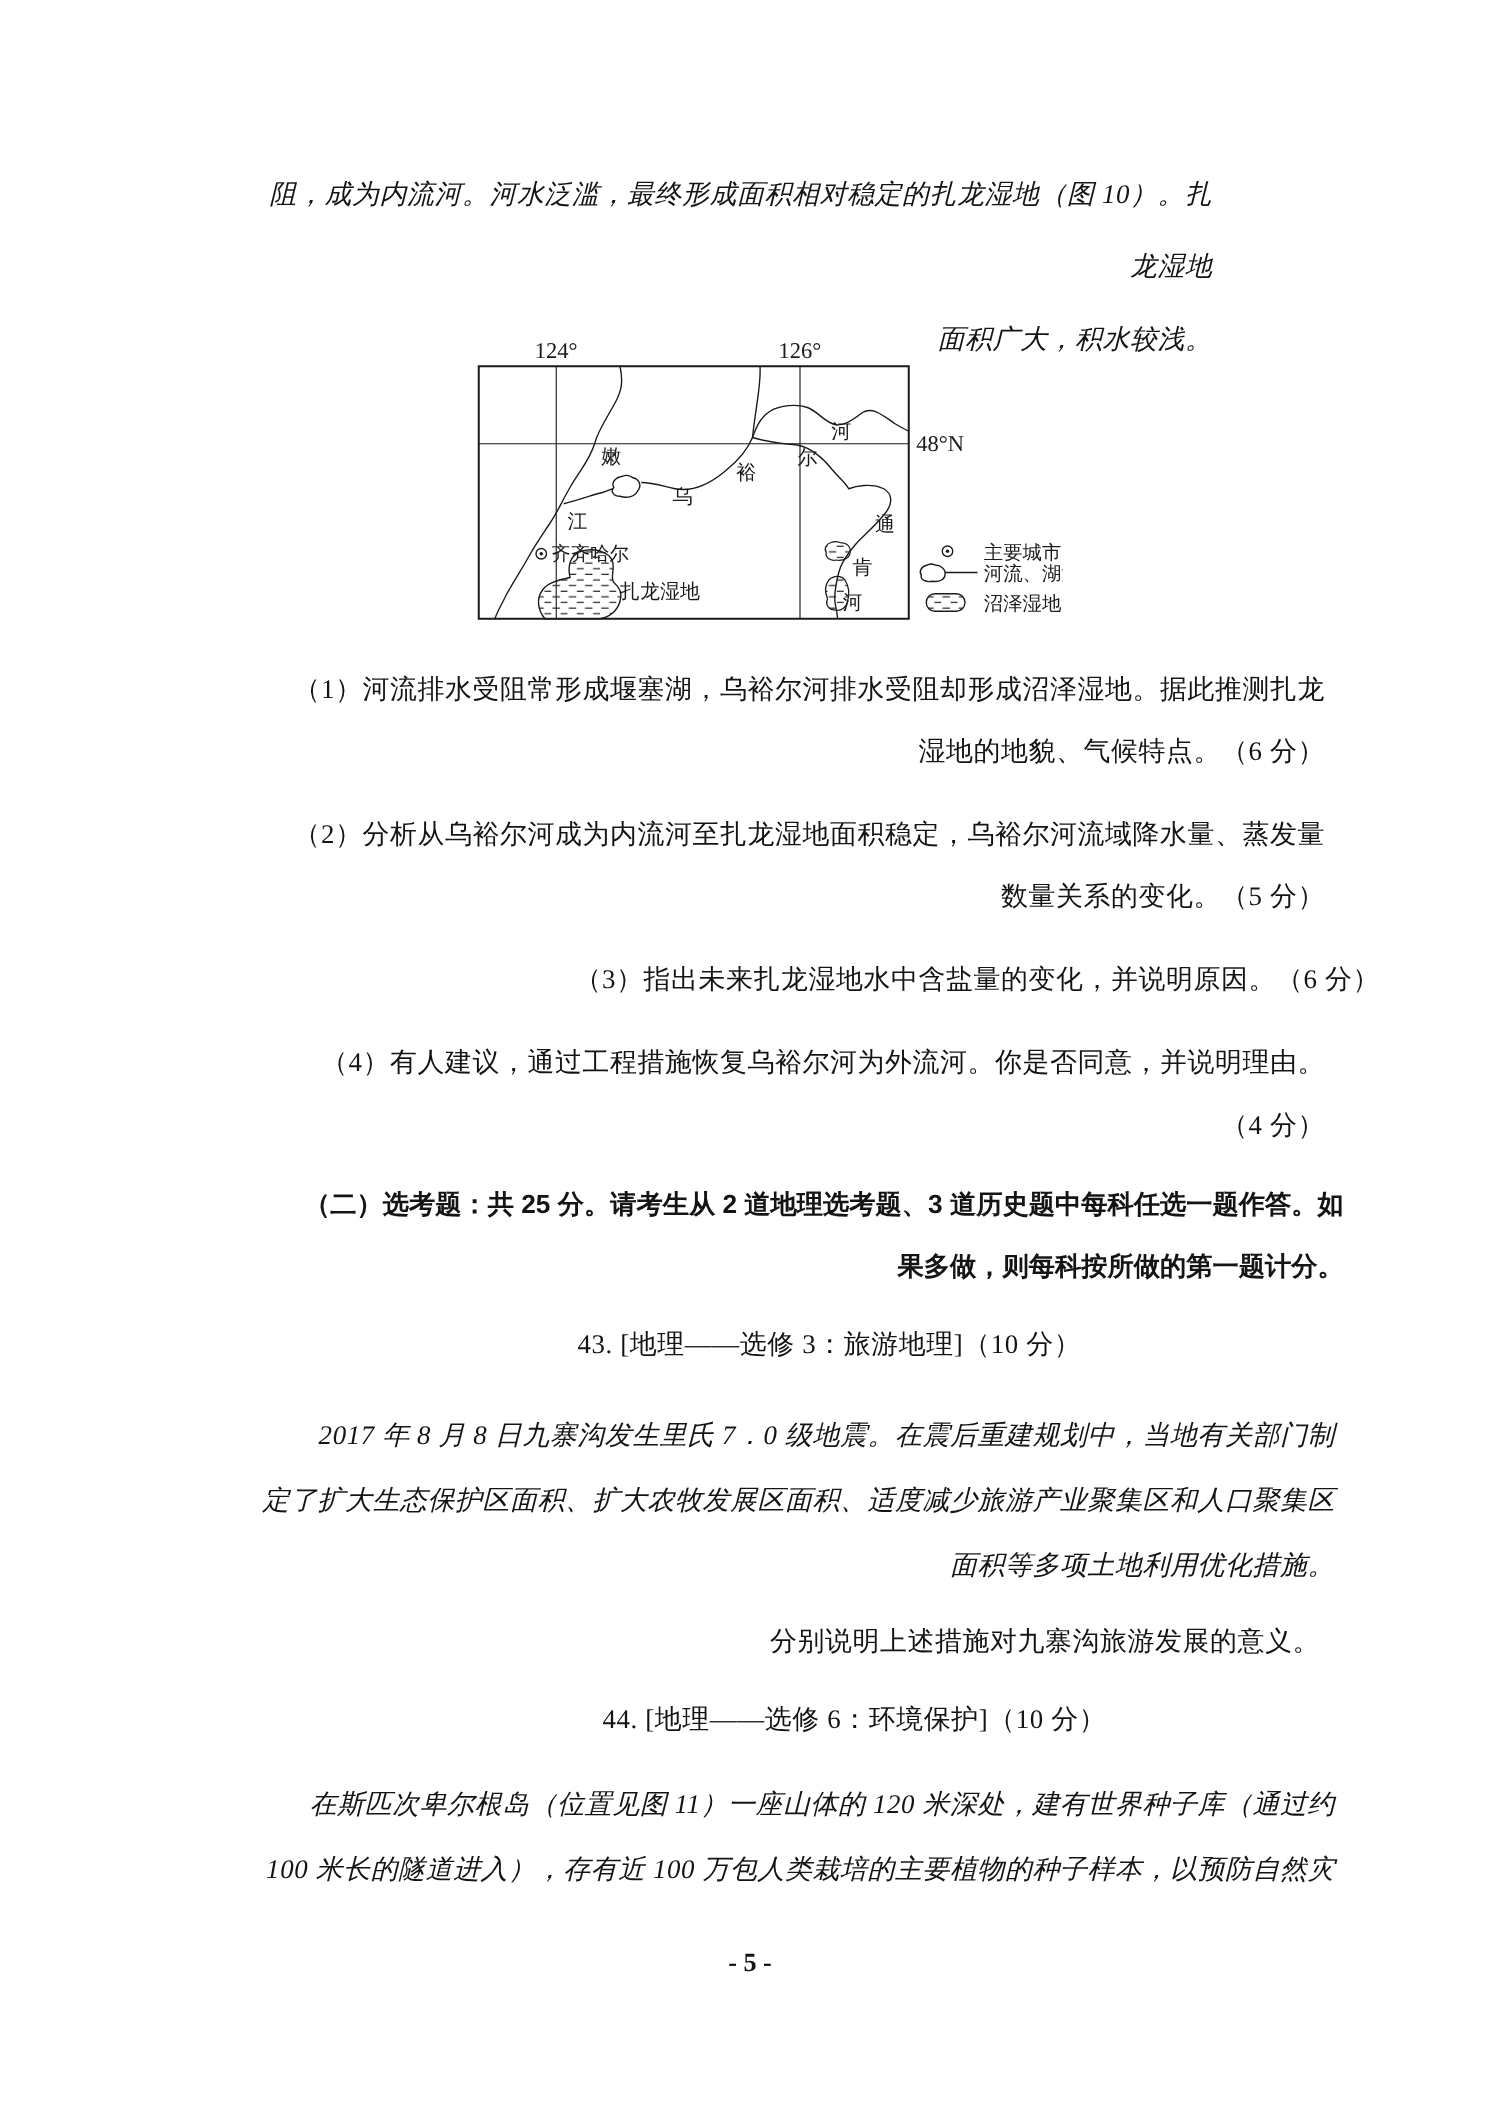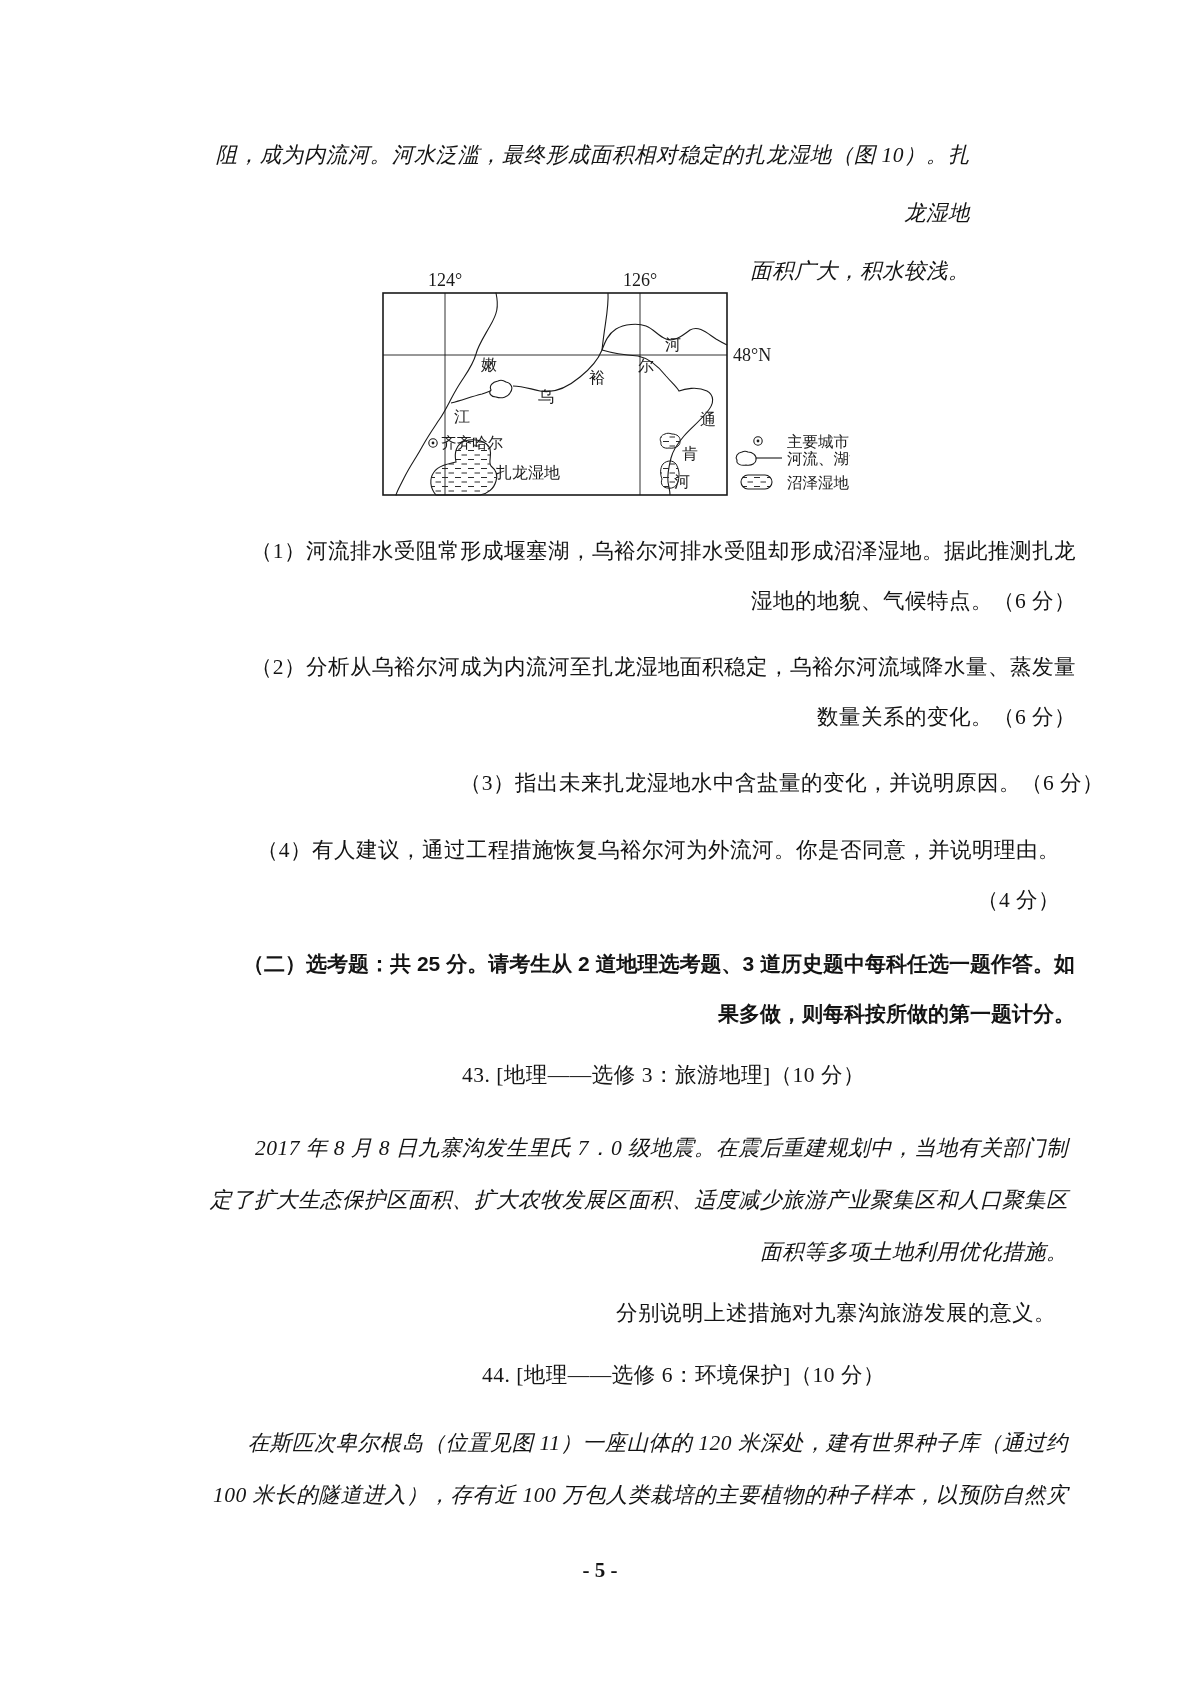--- a/index.html
+++ b/index.html
@@ -14,21 +14,21 @@
     position:absolute;
     font-size:21.5px;
     line-height:50px;
     white-space:pre-wrap;
     text-align:right;
     letter-spacing:0.5px;
   }
   .material { font-style:italic; }
   .lh52 { line-height:52px; }
   .lh58 { line-height:58px; }
-  .hang22 { padding-left:22px; text-indent:-22px;margin-left:16px; }
+  .hang22 { padding-left:22px; text-indent:-22px; }
   .ind42 { text-indent:42px; }
   .section-head {
     font-weight:bold;
     font-family:"Liberation Sans","DejaVu Sans",sans-serif;
     letter-spacing:0px;
   }
   .page-num {
     position:absolute; left:0; top:1556px; width:100%;
     text-align:center; font-size:21px; font-weight:bold; line-height:28px;
   }
@@ -123,21 +123,21 @@
 
       <rect x="391" y="225" width="31" height="14" rx="7" fill="url(#marshHatch)" stroke="#1a1a1a" stroke-width="1.1"></rect>
       <text x="437" y="238" font-size="15.5">沼泽湿地</text>
     </g>
   </svg>
 </figure>
 
 <div class="t hang22" style="left:200px; top:526px; width:860px;">（1）河流排水受阻常形成堰塞湖，乌裕尔河排水受阻却形成沼泽湿地。据此推测扎龙
 湿地的地貌、气候特点。（6 分）</div>
 <div class="t hang22" style="left:200px; top:642px; width:860px;">（2）分析从乌裕尔河成为内流河至扎龙湿地面积稳定，乌裕尔河流域降水量、蒸发量
-数量关系的变化。（6 分）</div>
+数量关系的变化。（5 分）</div>
 <div class="t" style="left:200px; top:758px; width:860px;margin-left:44px;">（3）指出未来扎龙湿地水中含盐量的变化，并说明原因。（6 分）</div>
 <div class="t" style="left:200px; top:825px; width:860px;">（4）有人建议，通过工程措施恢复乌裕尔河为外流河。你是否同意，并说明理由。
 （4 分）</div>
 
 <div class="t section-head" style="left:175px; top:939px; width:900px; padding-left:43px; text-indent:-43px; font-size:21px;">（二）选考题：共 25 分。请考生从 2 道地理选考题、3 道历史题中每科任选一题作答。如
 果多做，则每科按所做的第一题计分。</div>
 
 <div class="t" style="left:165px; top:1050px; width:700px;font-family:Liberation Serif, serif;">43. [地理——选修 3：旅游地理]（10 分）</div>
 <div class="t material ind42 lh52" style="left:140px; top:1122px; width:928px;font-style:italic;">2017 年 8 月 8 日九寨沟发生里氏 7．0 级地震。在震后重建规划中，当地有关部门制
 定了扩大生态保护区面积、扩大农牧发展区面积、适度减少旅游产业聚集区和人口聚集区

